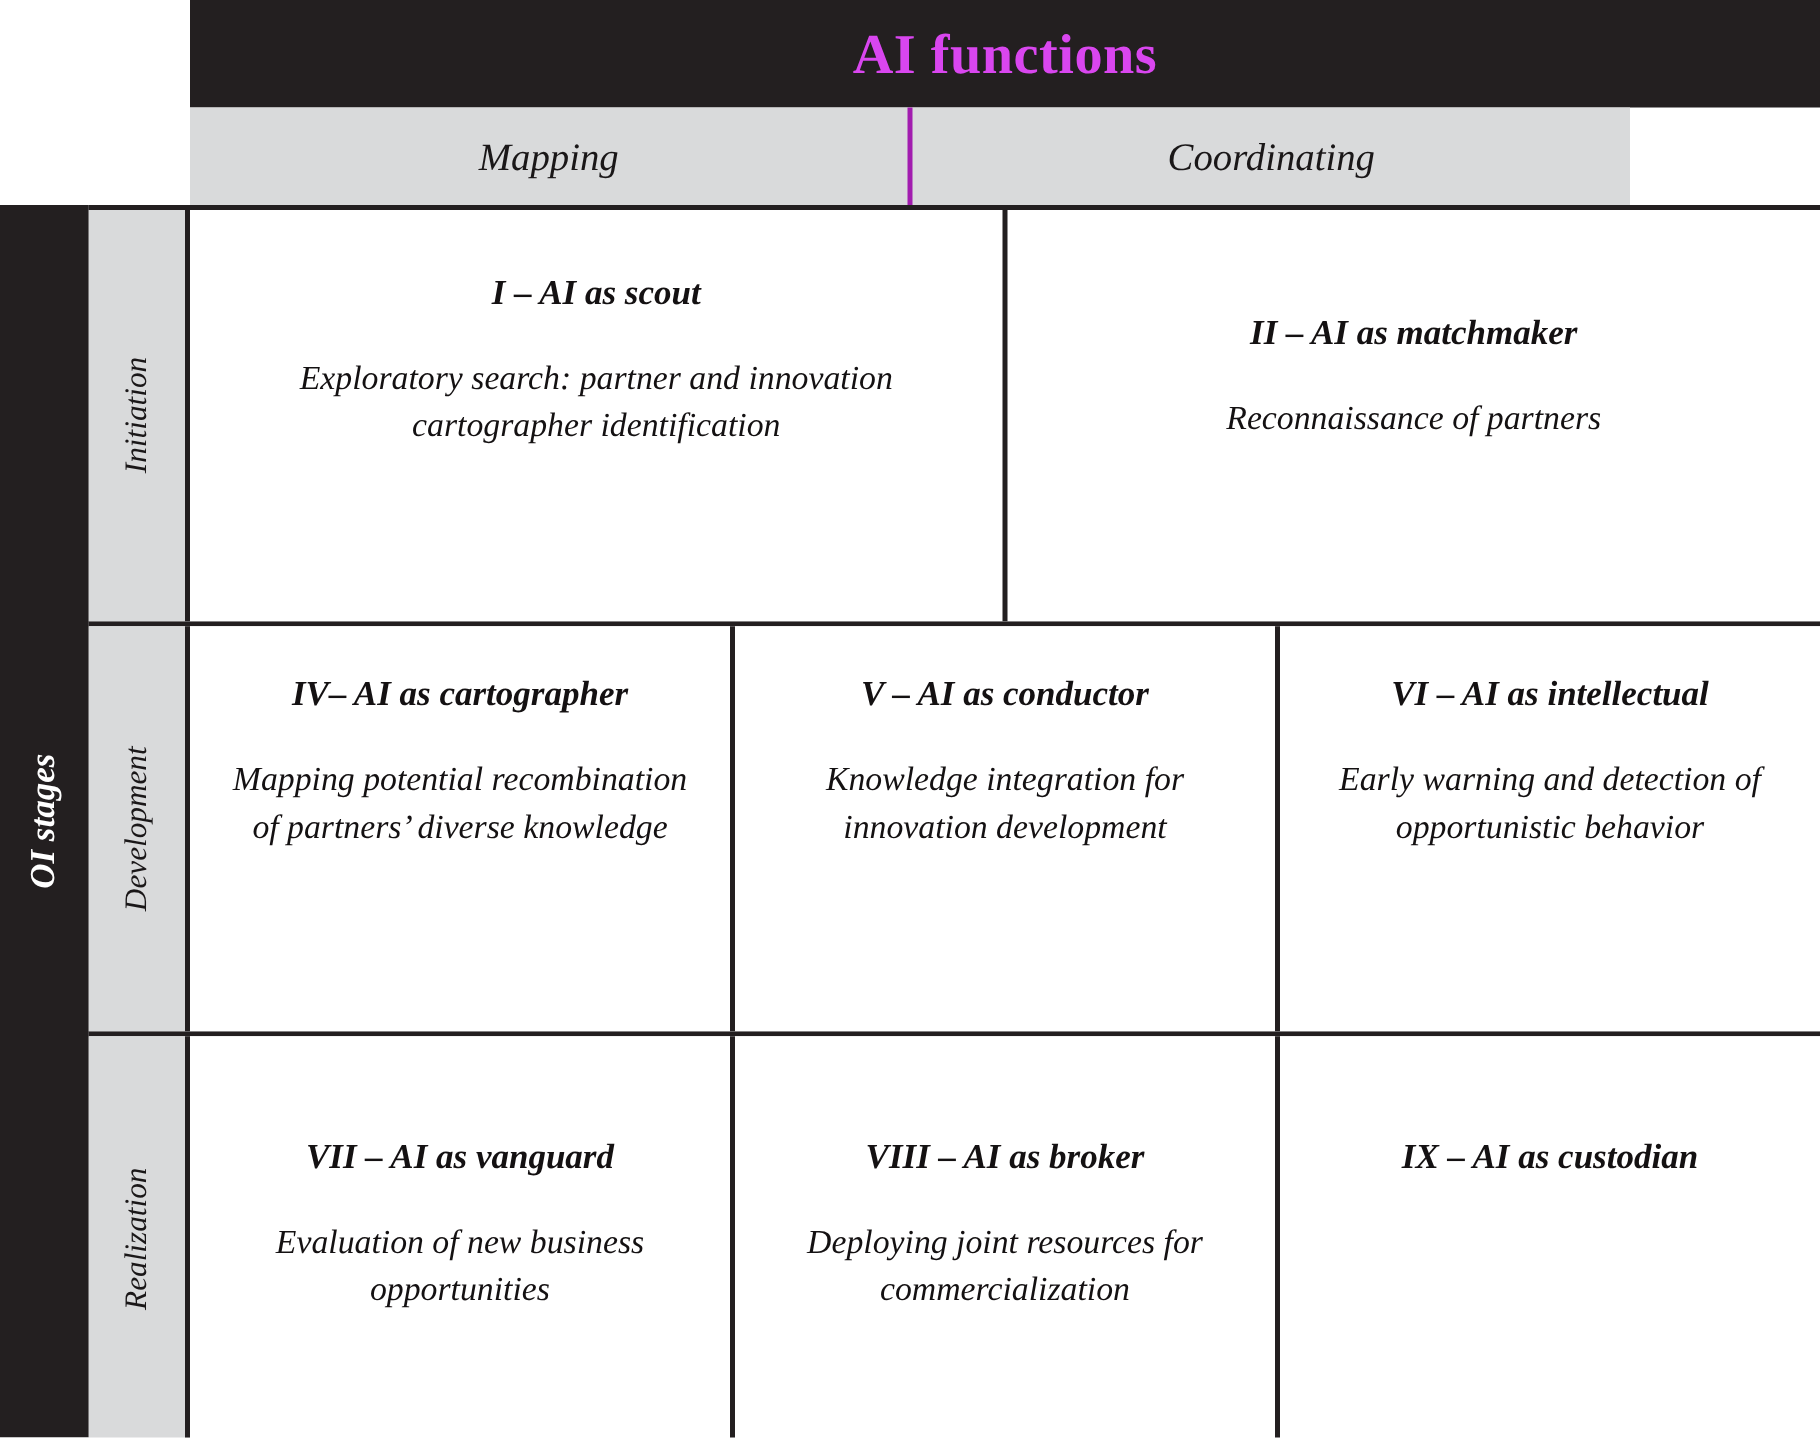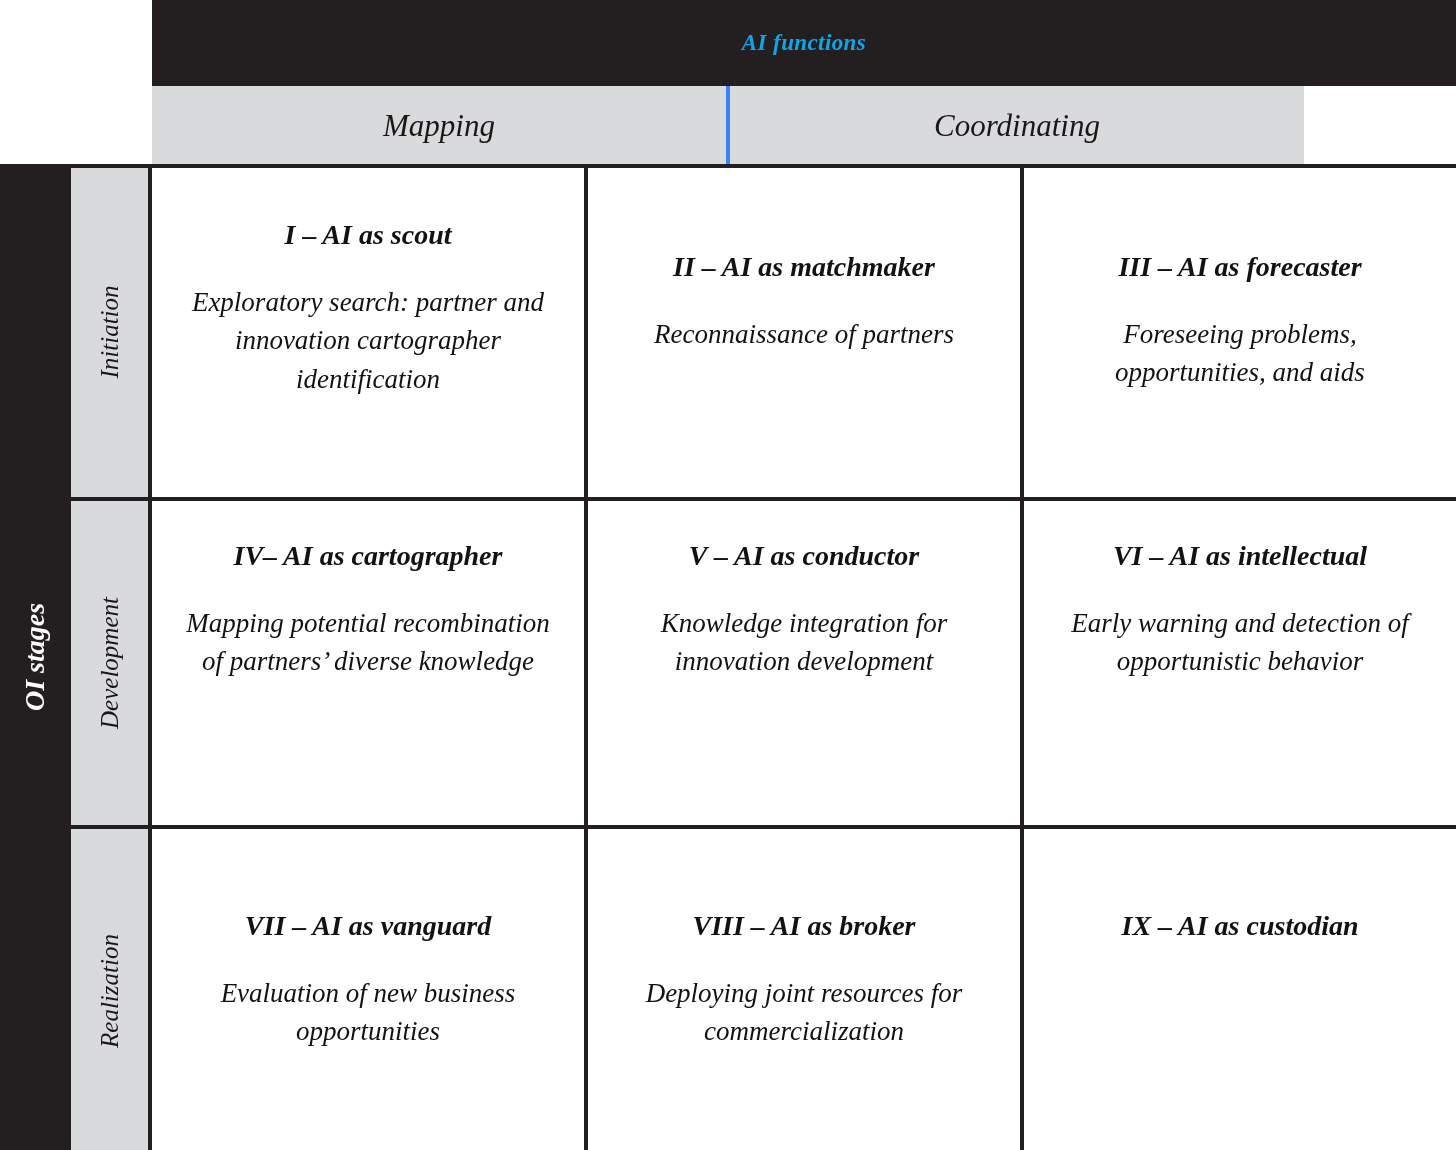--- a/index.html
+++ b/index.html
@@ -33,43 +33,42 @@
   .fn-band {
     position: absolute;
     left: 152px; top: 0;
     width: 1304px; height: 86px;
     background: #231f20;
     display: flex;
     align-items: center;
     justify-content: center;
   }
   .fn-band-title {
-    color: #0ea5e9;
+    color: #d946ef;
     font-weight: bold;
-    font-style: italic;
-    font-size: 23px;
+    font-size: 45px;
     letter-spacing: 0.4px;
   }
 
   
   .fn-subrow {
     position: absolute;
     left: 152px; top: 86px;
     width: 1152px; height: 79px;
     background: #d9dadb;
     display: flex;
   }
   .fn-subcell {
     flex: 1 1 0;
     display: flex;
     align-items: center;
     justify-content: center;
     position: relative;
   }
-  .fn-subcell + .fn-subcell { border-left: 4px solid #3b82f6; }
+  .fn-subcell + .fn-subcell { border-left: 4px solid #a21caf; }
   .fn-subcell-label {
     font-style: italic;
     font-size: 31px;
     color: #1a1718;
   }
 
   
   .stages-band {
     position: absolute;
     left: 0; top: 164px;
@@ -194,24 +193,20 @@
       </div>
       <div class="cells-wrap">
         <div class="cell">
           <p class="cell-title">I – AI as scout</p>
           <p class="cell-desc">Exploratory search: partner and innovation cartographer identification</p>
         </div>
         <div class="cell pad-lower">
           <p class="cell-title">II – AI as matchmaker</p>
           <p class="cell-desc">Reconnaissance of partners</p>
         </div>
-        <div class="cell pad-lower">
-          <p class="cell-title">III – AI as forecaster</p>
-          <p class="cell-desc">Foreseeing problems, opportunities, and aids</p>
-        </div>
       </div>
     </div>
 
     <div class="grid-row row-2">
       <div class="stage-cell">
         <span class="stage-cell-label">Development</span>
       </div>
       <div class="cells-wrap">
         <div class="cell">
           <p class="cell-title">IV– AI as cartographer</p>

